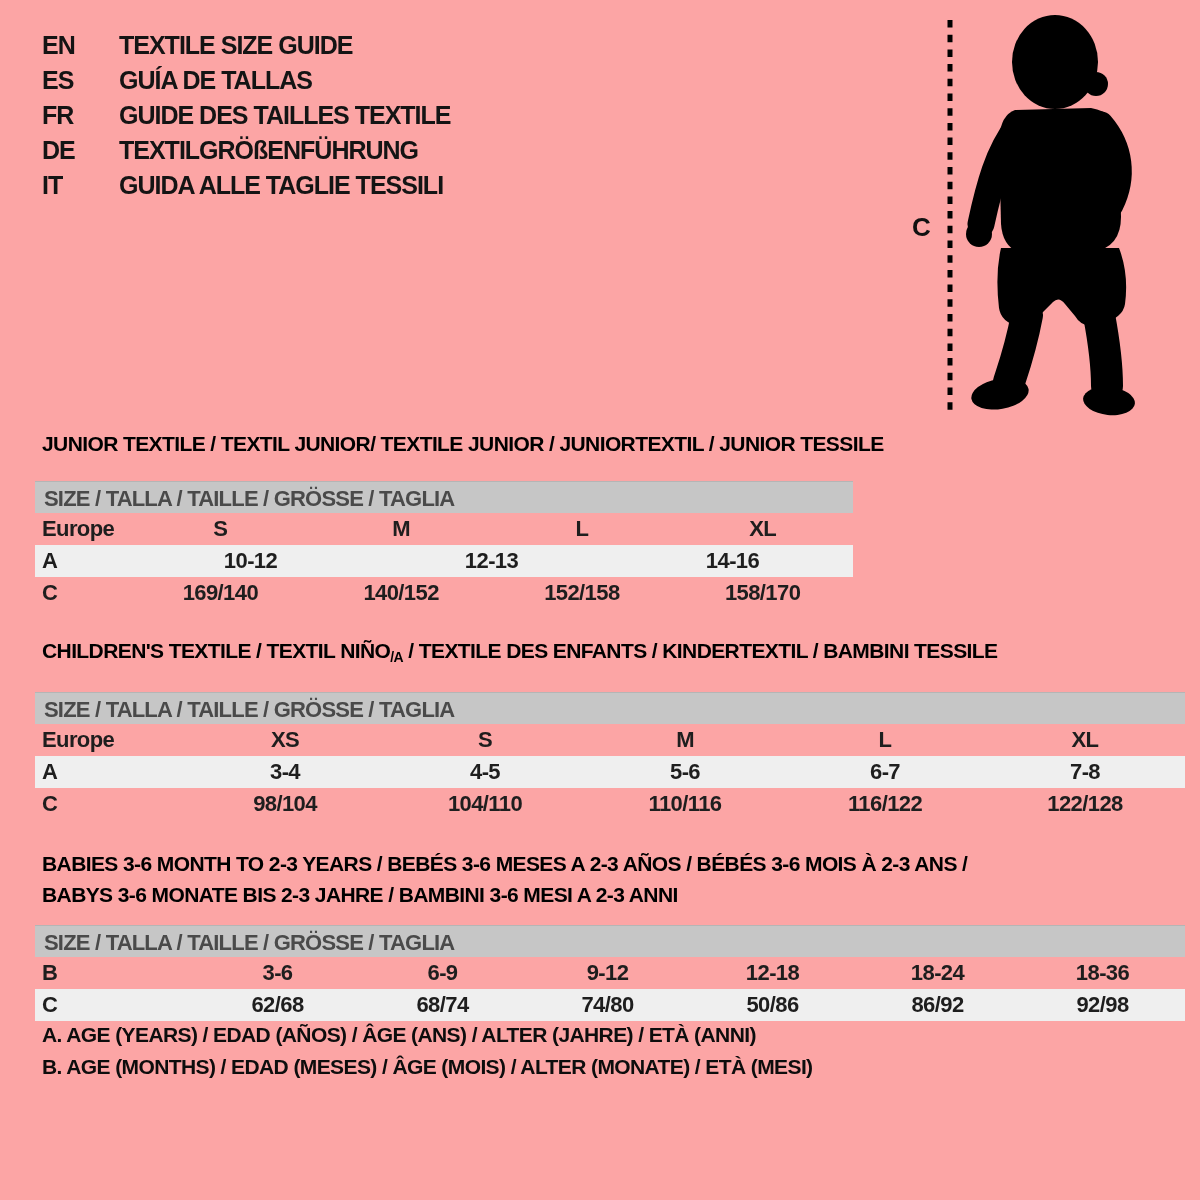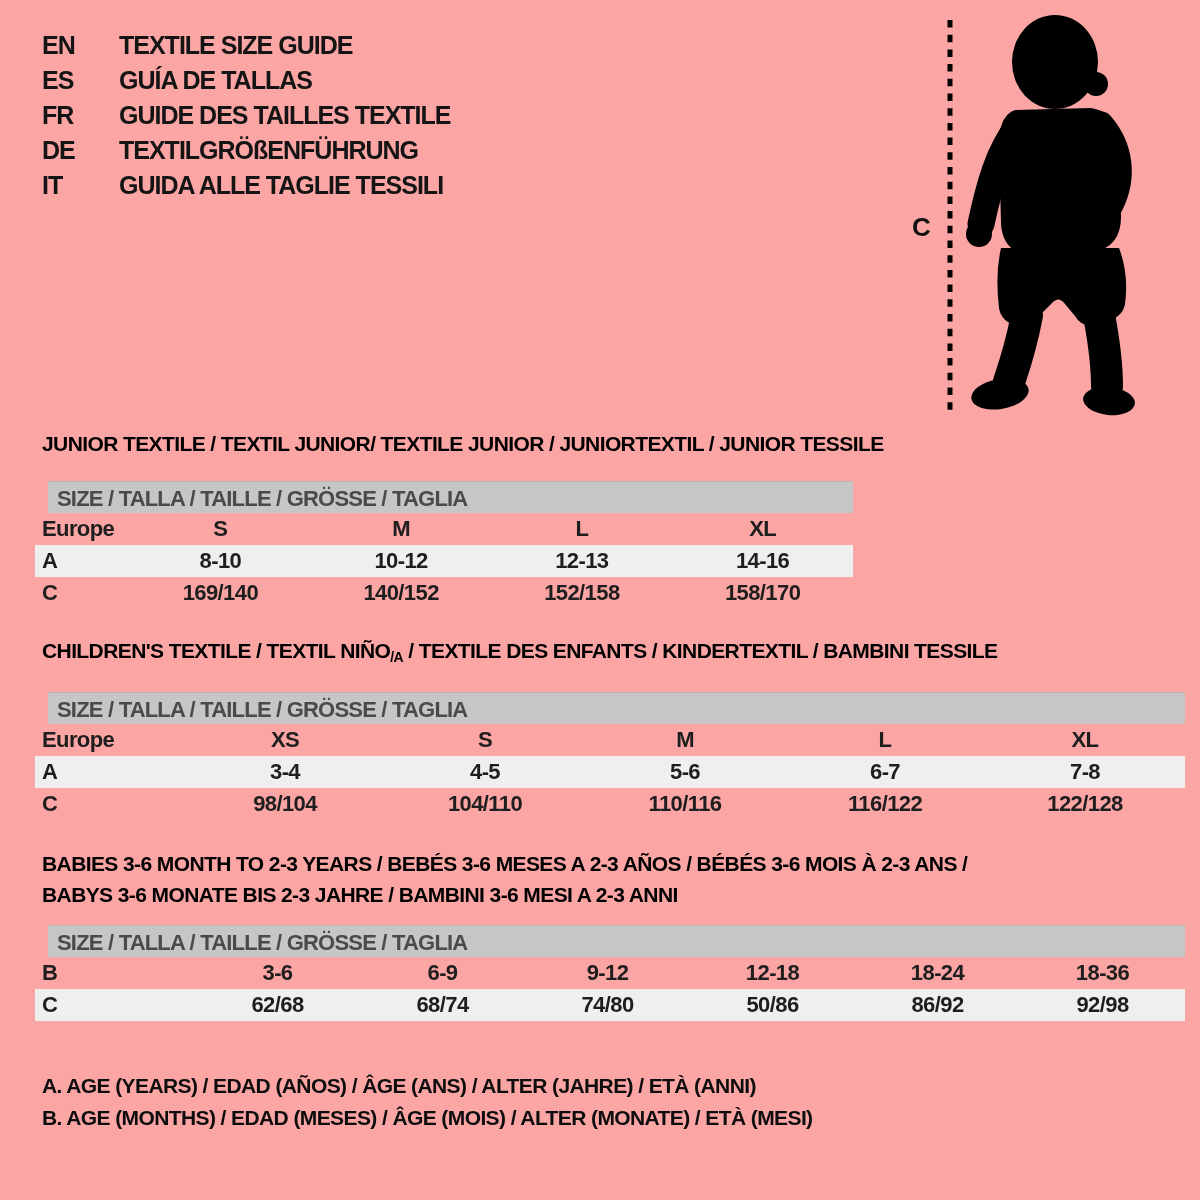--- a/index.html
+++ b/index.html
@@ -16,34 +16,34 @@
   .figure-svg{position:absolute;left:943px;top:12px;}
   .measure-label{position:absolute;left:912px;top:212px;font-weight:bold;font-size:26px;color:#111;}
   
   .sec-title{position:absolute;left:42px;font-size:21px;font-weight:bold;color:#000;
     letter-spacing:-0.6px;white-space:nowrap;}
   .sec-title .subsmall{font-size:14px;vertical-align:-4px;}
   .babies-title{line-height:31px;}
   .tbl{position:absolute;left:35px;}
   .sizebar{height:32px;line-height:33px;background:#c6c6c6;color:#4a4a4a;
     font-weight:bold;font-size:22px;letter-spacing:-0.8px;padding-left:9px;box-sizing:border-box;
-    border-top:1px solid #b5b5b5;margin-left:13px;}
+    border-top:1px solid #b5b5b5;}
   .trow{display:flex;height:32px;line-height:32px;font-weight:bold;font-size:22px;
     letter-spacing:-0.6px;color:#1e1e1e;}
   .trow.stripe{background:#efefef;}
   .tlabel{padding-left:7px;box-sizing:border-box;text-align:left;}
   .tcell{flex:1;text-align:center;}
   .junior-tbl{top:481px;width:818px;}
   .junior-tbl .tlabel{flex:0 0 95px;}
   .children-tbl{top:692px;width:1150px;}
   .children-tbl .tlabel{flex:0 0 150px;}
   .babies-tbl{top:925px;width:1150px;}
   .babies-tbl .tlabel{flex:0 0 160px;}
   
-  .legend{position:absolute;left:42px;top:1070px;}
+  .legend{position:absolute;left:42px;top:1019px;}
   .legend-line{height:32px;line-height:32px;font-weight:bold;font-size:21px;
     letter-spacing:-0.6px;color:#0d0d0d;white-space:nowrap;}
 </style>
 </head>
 <body>
 
 <div class="page">
 
   <div class="langs">
     <div class="lang-row">
@@ -101,21 +101,20 @@
     <div class="sizebar">SIZE / TALLA / TAILLE / GRÖSSE / TAGLIA</div>
     <div class="trow">
       <div class="tlabel">Europe</div>
       <div class="tcell">S</div>
       <div class="tcell">M</div>
       <div class="tcell">L</div>
       <div class="tcell">XL</div>
     </div>
     <div class="trow stripe">
       <div class="tlabel">A</div>
-      <div class="tcell">8-10</div>
       <div class="tcell">10-12</div>
       <div class="tcell">12-13</div>
       <div class="tcell">14-16</div>
     </div>
     <div class="trow">
       <div class="tlabel">C</div>
       <div class="tcell">169/140</div>
       <div class="tcell">140/152</div>
       <div class="tcell">152/158</div>
       <div class="tcell">158/170</div>

